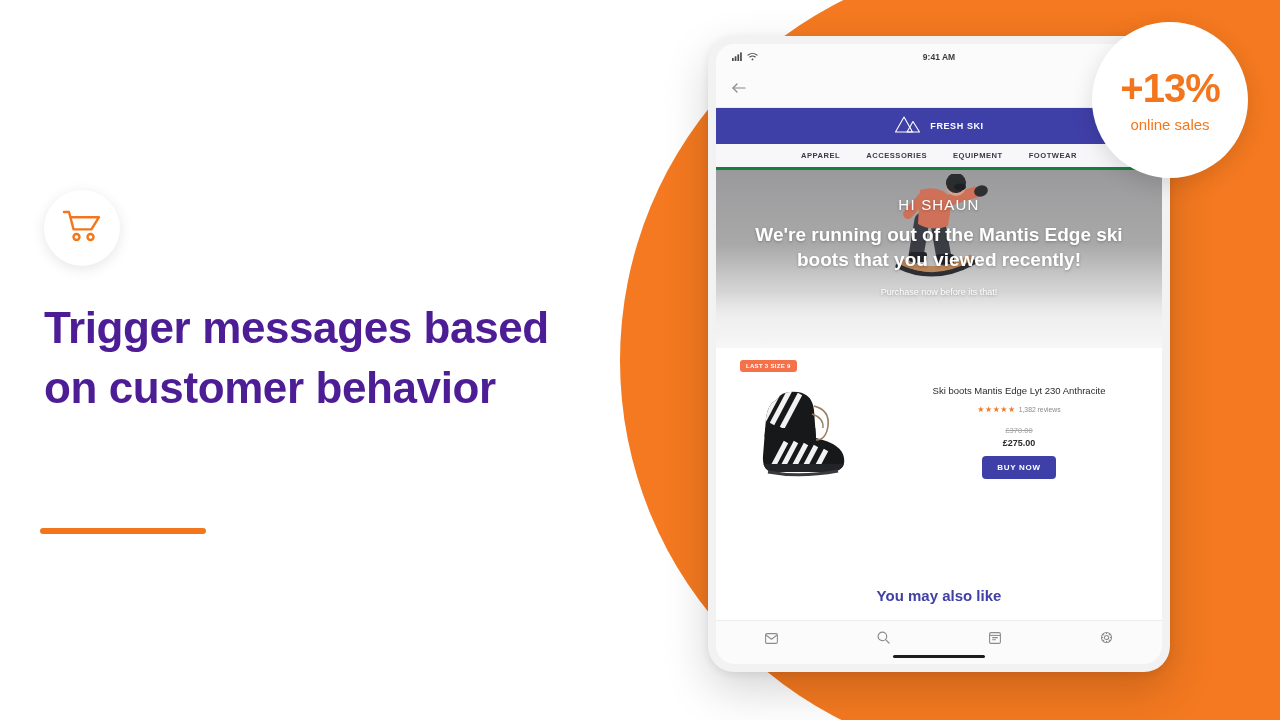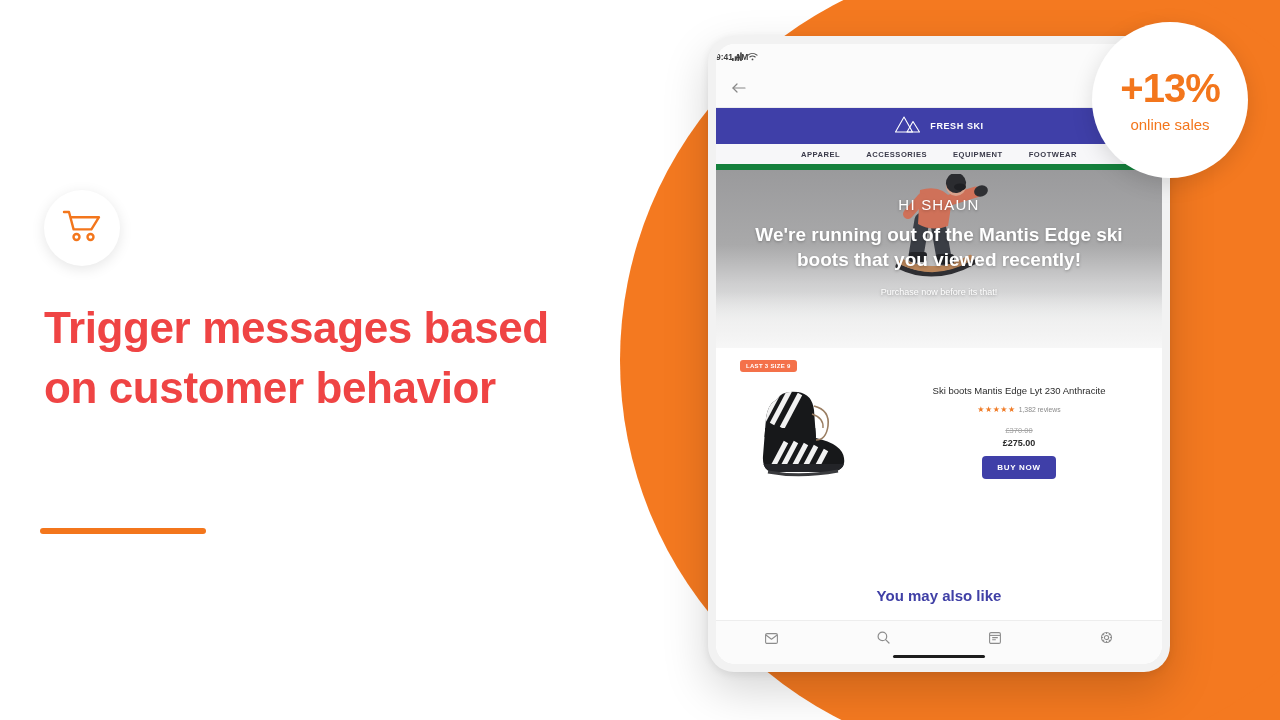--- a/index.html
+++ b/index.html
@@ -22,21 +22,21 @@
   .cart-badge {
     position:absolute; left:44px; top:190px;
     width:76px; height:76px; border-radius:50%;
     background:#ffffff;
     box-shadow:0 3px 14px rgba(0,0,0,0.10);
     display:flex; align-items:center; justify-content:center;
   }
   .headline {
     position:absolute; left:44px; top:298px; width:530px;
     font-size:44px; line-height:1.37; font-weight:bold;
-    color:#ef4444; letter-spacing:-0.4px;
+    color:#4c1d95; letter-spacing:-0.4px;
   }
   .rule {
     position:absolute; left:40px; top:528px;
     width:166px; height:6px; border-radius:3px; background:#F3761C;
   }
 
   
   .device {
     position:absolute; left:708px; top:36px;
     width:462px; height:636px;
@@ -51,21 +51,21 @@
   }
 
   
   .statusbar {
     height:26px; flex:0 0 26px; background:#FBFBFB;
     display:flex; align-items:center; padding:0 16px;
     font-size:8px; color:#4a4a4a; position:relative;
   }
   .sb-left { display:flex; align-items:center; gap:4px; }
   .sb-time {
-    position:absolute; left:0; right:0; text-align:left;
+    position:absolute; left:0; right:0; text-align:center;
     font-size:8.5px; color:#3c3c3c; font-weight:bold;
   }
   .sb-right { margin-left:auto; display:flex; align-items:center; gap:4px; z-index:2;}
 
   
   .mailbar {
     height:38px; flex:0 0 38px; background:#FBFBFB;
     display:flex; align-items:center; padding:0 16px;
     border-bottom:1px solid #ECECEC;
   }
@@ -86,21 +86,21 @@
   .brandbar {
     flex:0 0 36px; background:#3F3FA8;
     display:flex; align-items:center; justify-content:center; gap:8px;
   }
   .brandname { color:#fff; font-size:9px; font-weight:bold; letter-spacing:.6px; }
 
   
   .navbar {
     flex:0 0 26px; background:#F7F7F9;
     display:flex; align-items:center; justify-content:center; gap:26px;
-    border-bottom:6px solid #15803d;
+    border-bottom:3px solid #15803d;
   }
   .navbar span { font-size:7.6px; font-weight:bold; color:#3A3A4A; letter-spacing:.5px; }
 
   
   .hero {
     position:relative; flex:0 0 178px; overflow:hidden;
     background:linear-gradient(#9a9a9c 0%, #a9a9aa 42%, #cfcfd0 64%, #eceded 88%, #f7f7f7 100%);
   }
   .hero .rider { position:absolute; left:50%; top:4px; transform:translateX(-50%); }
   .hero .snowline {

